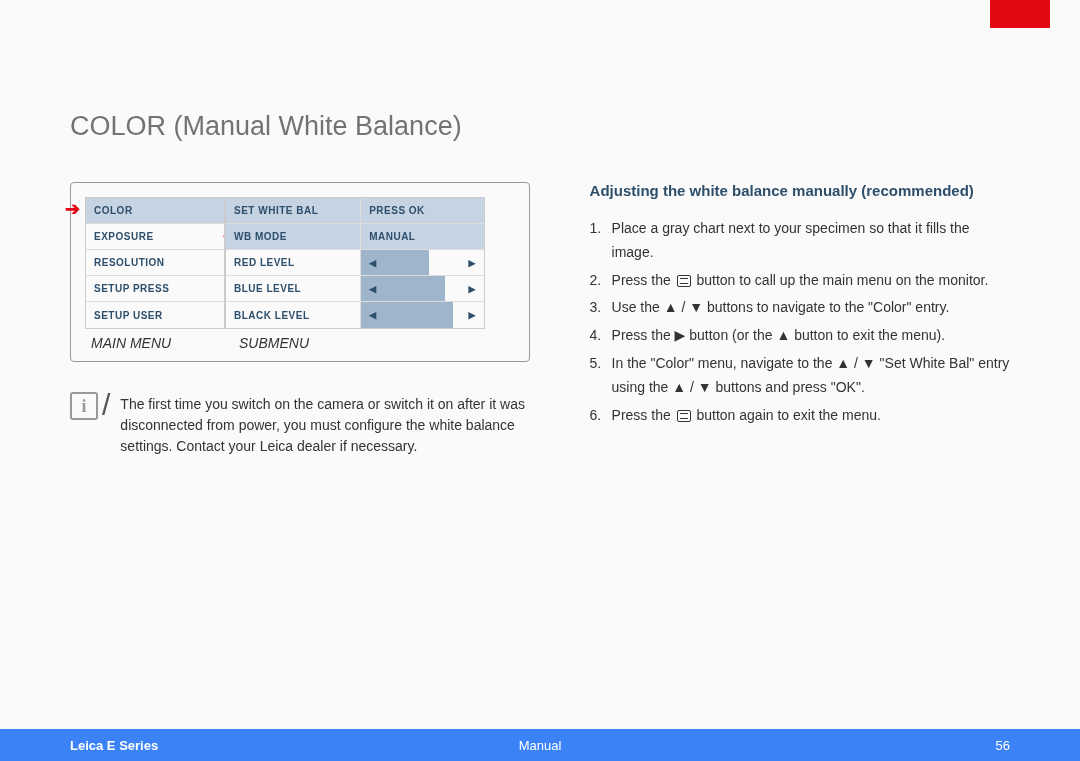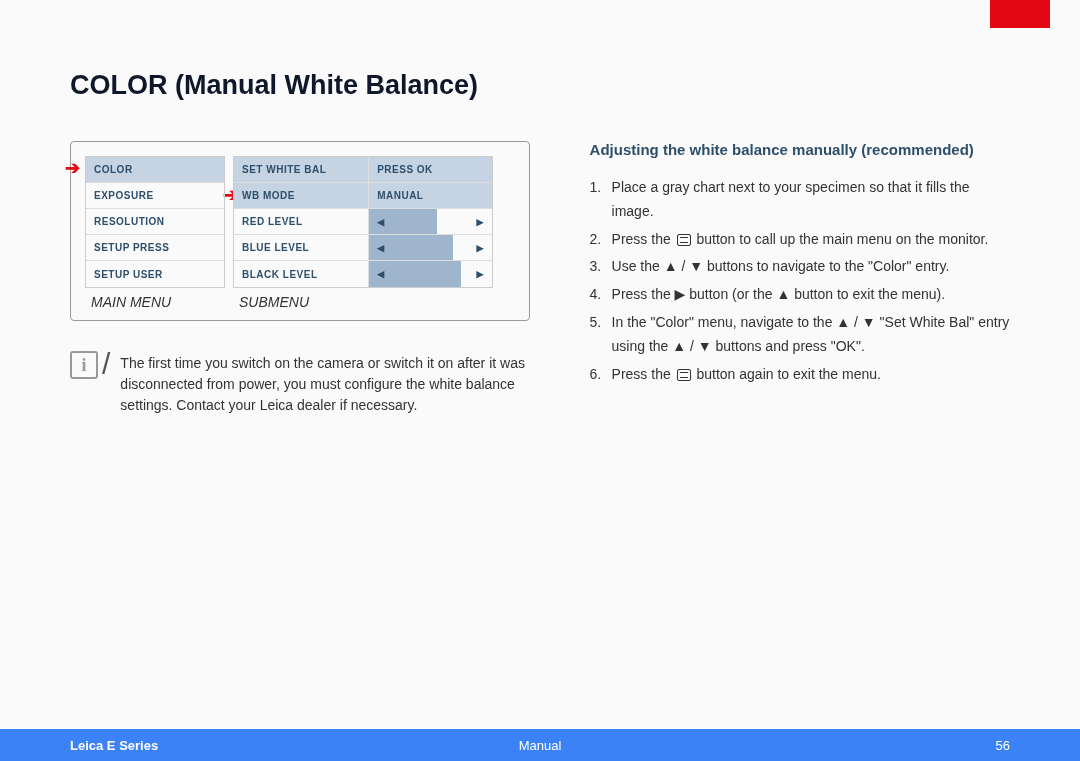--- a/index.html
+++ b/index.html
@@ -16,40 +16,40 @@
     top: 0;
     right: 30px;
     width: 60px;
     height: 28px;
     background: #e30613;
   }
   .page {
     padding: 70px 70px 0 70px;
   }
   h1 {
-    color: #0f172a;
+    color: #737373;
     font-size: 27px;
-    font-weight: bold;
+    font-weight: normal;
     margin-bottom: 40px;
+    margin-top: 41px;
   }
   .columns {
     display: flex;
     gap: 60px;
   }
   .left-col { width: 470px; }
   .right-col { width: 430px; }
   .menu-box {
     border: 1px solid #999;
     border-radius: 4px;
     padding: 14px 14px 10px 14px;
     position: relative;
   }
   .menus {
     display: flex;
-    gap: 8px;
     align-items: flex-start;
   }
   .main-menu {
     width: 140px;
     border: 1px solid #ccc;
     position: relative;
   }
   .sub-menu {
     width: 260px;
     border: 1px solid #ccc;

